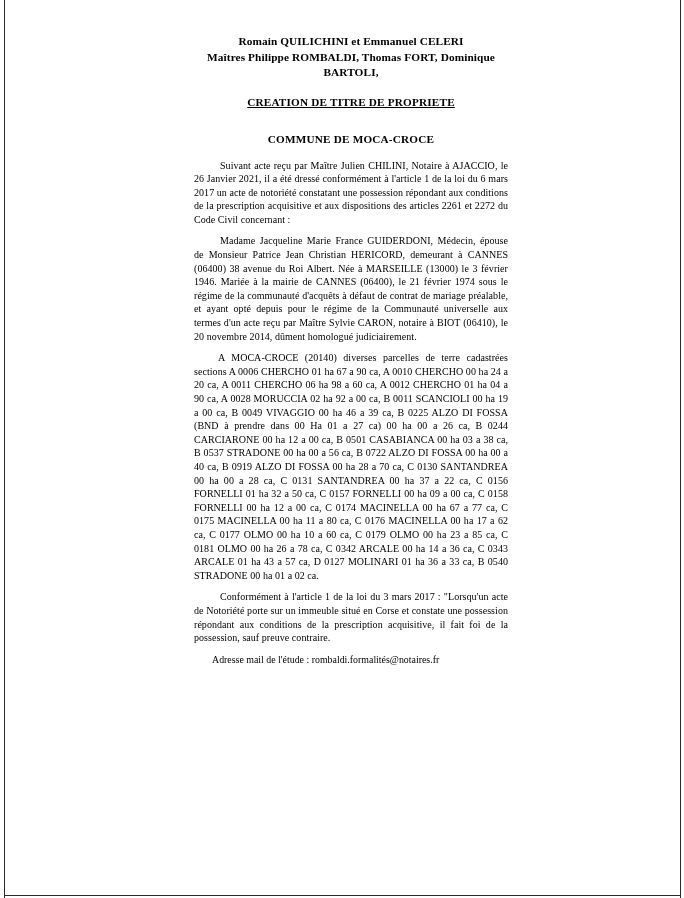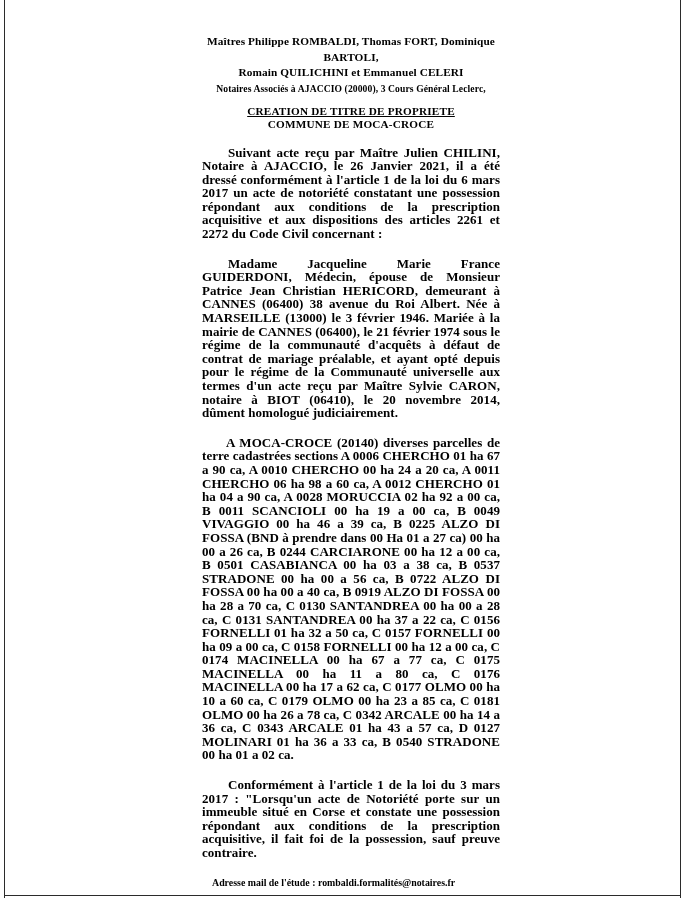--- a/index.html
+++ b/index.html
@@ -61,71 +61,70 @@
   .head-line.small {
     font-size: 9.6px;
     line-height: 14px;
     margin-top: 1px;
   }
   .title-main {
     text-align: center;
     font-weight: bold;
     font-size: 11.2px;
     text-decoration: underline;
-    margin-top: 9px;
+    margin-top: 15px;
     letter-spacing: 0.2px;
   }
   .title-sub {
     text-align: center;
     font-weight: bold;
     font-size: 11.2px;
-    margin-top: 1px;
+    margin-top: 25px;
     letter-spacing: 0.2px;
   }
   .body-block {
     margin-top: 14px;
   }
   p.para {
-    margin: 16px;
+    margin: 8px;
     text-align: justify;
-    font-weight: bold;
-    font-size: 13px;
+    font-weight: normal;
+    font-size: 10px;
     line-height: 13.6px;
     text-indent: 26px;
     letter-spacing: 0.05px;
   }
   p.para.tight {
     text-indent: 24px;
   }
   p.para.nospace {
     text-indent: 30px;
   }
   .mail {
     margin: 0;
     margin-top: 2px;
-    font-weight: bold;
+    font-weight: normal;
     font-size: 9.9px;
     line-height: 13.6px;
     text-indent: 26px;
     text-align: left;
   }
 </style>
 </head>
 <body>
 
 <div class="page">
   <div class="edge-left"></div>
   <div class="edge-right"></div>
   <div class="edge-bottom"></div>
 
   <div class="content">
 
+    <div class="head-line">Romain QUILICHINI et Emmanuel CELERI</div>
     <div class="head-line">Maîtres Philippe ROMBALDI, Thomas FORT, Dominique BARTOLI,</div>
-    <div class="head-line">Romain QUILICHINI et Emmanuel CELERI</div>
-    <div class="head-line small">Notaires Associés à AJACCIO (20000), 3 Cours Général Leclerc,</div>
 
     <div class="title-main">CREATION DE TITRE DE PROPRIETE</div>
     <div class="title-sub">COMMUNE DE MOCA-CROCE</div>
 
     <div class="body-block">
       <p class="para">Suivant acte reçu par Maître Julien CHILINI, Notaire à AJACCIO, le 26 Janvier 2021, il a été dressé conformément à l'article 1 de la loi du 6 mars 2017 un acte de notoriété constatant une possession répondant aux conditions de la prescription acquisitive et aux dispositions des articles 2261 et 2272 du Code Civil concernant :</p>
       <p class="para">Madame Jacqueline Marie France GUIDERDONI, Médecin, épouse de Monsieur Patrice Jean Christian HERICORD, demeurant à CANNES (06400) 38 avenue du Roi Albert. Née à MARSEILLE (13000) le 3 février 1946. Mariée à la mairie de CANNES (06400), le 21 février 1974 sous le régime de la communauté d'acquêts à défaut de contrat de mariage préalable, et ayant opté depuis pour le régime de la Communauté universelle aux termes d'un acte reçu par Maître Sylvie CARON, notaire à BIOT (06410), le 20 novembre 2014, dûment homologué judiciairement.</p>
       <p class="para tight">A MOCA-CROCE (20140) diverses parcelles de terre cadastrées sections A 0006 CHERCHO 01 ha 67 a 90 ca, A 0010 CHERCHO 00 ha 24 a 20 ca, A 0011 CHERCHO 06 ha 98 a 60 ca, A 0012 CHERCHO 01 ha 04 a 90 ca, A 0028 MORUCCIA 02 ha 92 a 00 ca, B 0011 SCANCIOLI 00 ha 19 a 00 ca, B 0049 VIVAGGIO 00 ha 46 a 39 ca, B 0225 ALZO DI FOSSA (BND à prendre dans 00 Ha 01 a 27 ca) 00 ha 00 a 26 ca, B 0244 CARCIARONE 00 ha 12 a 00 ca, B 0501 CASABIANCA 00 ha 03 a 38 ca, B 0537 STRADONE 00 ha 00 a 56 ca, B 0722 ALZO DI FOSSA 00 ha 00 a 40 ca, B 0919 ALZO DI FOSSA 00 ha 28 a 70 ca, C 0130 SANTANDREA 00 ha 00 a 28 ca, C 0131 SANTANDREA 00 ha 37 a 22 ca, C 0156 FORNELLI 01 ha 32 a 50 ca, C 0157 FORNELLI 00 ha 09 a 00 ca, C 0158 FORNELLI 00 ha 12 a 00 ca, C 0174 MACINELLA 00 ha 67 a 77 ca, C 0175 MACINELLA 00 ha 11 a 80 ca, C 0176 MACINELLA 00 ha 17 a 62 ca, C 0177 OLMO 00 ha 10 a 60 ca, C 0179 OLMO 00 ha 23 a 85 ca, C 0181 OLMO 00 ha 26 a 78 ca, C 0342 ARCALE 00 ha 14 a 36 ca, C 0343 ARCALE 01 ha 43 a 57 ca, D 0127 MOLINARI 01 ha 36 a 33 ca, B 0540 STRADONE 00 ha 01 a 02 ca.</p>
       <p class="para">Conformément à l'article 1 de la loi du 3 mars 2017 : "Lorsqu'un acte de Notoriété porte sur un immeuble situé en Corse et constate une possession répondant aux conditions de la prescription acquisitive, il fait foi de la possession, sauf preuve contraire.</p>
       <p class="mail">Adresse mail de l'étude : rombaldi.formalités@notaires.fr</p>

